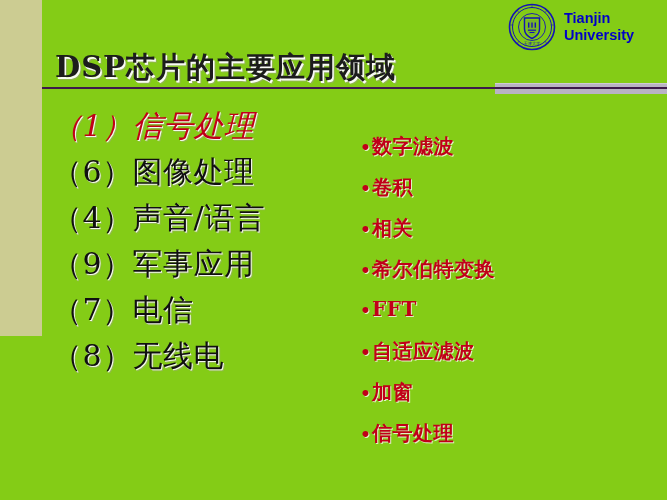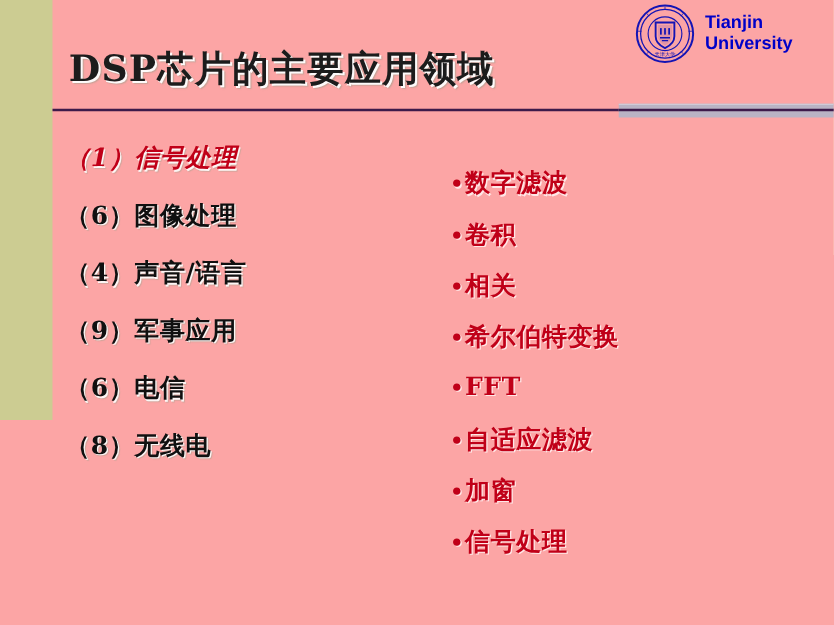--- a/index.html
+++ b/index.html
@@ -10,21 +10,21 @@
     width: 667px;
     height: 500px;
     overflow: hidden;
     background: #ffffe0;
     font-family: "Liberation Serif", serif;
   }
   #slide {
     position: relative;
     width: 667px;
     height: 500px;
-    background: #fca5a5;
+    background: #84cc16;
     overflow: hidden;
   }
 
   
   #left-strip {
     position: absolute;
     left: 0;
     top: 0;
     width: 42px;
     height: 336px;
@@ -56,21 +56,21 @@
     color: #0000c8;
     line-height: 1.18;
     letter-spacing: 0px;
   }
   #logo-text .ln { display: block; white-space: nowrap; }
 
   
   #title {
     position: absolute;
     left: 55px;
-    top: 36px;
+    top: 48px;
     font-family: "DejaVu Serif", "Liberation Serif", serif;
     font-size: 29px;
     font-weight: bold;
     color: #1c1c1c;
     white-space: nowrap;
     letter-spacing: 1px;
     text-shadow: 1.5px 1.5px 0px rgba(255,255,255,0.95),
                  2.5px 2.5px 1px rgba(160,160,140,0.55);
   }
 
@@ -110,22 +110,22 @@
 
   
   #left-column {
     position: absolute;
     left: 52px;
     top: 108px;
     width: 290px;
   }
   .num-item {
     font-family: "DejaVu Serif", "Liberation Serif", serif;
-    font-size: 20px;
-    font-weight: bold;
+    font-size: 30px;
+    font-weight: normal;
     color: #101010;
     height: 46px;
     line-height: 36px;
     white-space: nowrap;
     letter-spacing: 0.5px;
     text-shadow: 1px 1px 0px rgba(255,255,255,0.9),
                  1.8px 1.8px 0.6px rgba(165,165,145,0.45);
   }
   .num-item.highlight {
     color: #c00018;
@@ -206,21 +206,21 @@
     <div class="thin-line"></div>
     <div class="thick-block"></div>
     <div class="thick-block-line"></div>
   </div>
 
   <div id="left-column">
     <div class="num-item highlight">（1）信号处理</div>
     <div class="num-item">（6）图像处理</div>
     <div class="num-item">（4）声音/语言</div>
     <div class="num-item">（9）军事应用</div>
-    <div class="num-item">（6）电信</div>
+    <div class="num-item">（7）电信</div>
     <div class="num-item">（8）无线电</div>
   </div>
 
   <div id="right-column">
     <div class="bullet-item">
       <span class="bullet-dot">•</span>
       <span class="bullet-label">数字滤波</span>
     </div>
     <div class="bullet-item">
       <span class="bullet-dot">•</span>

